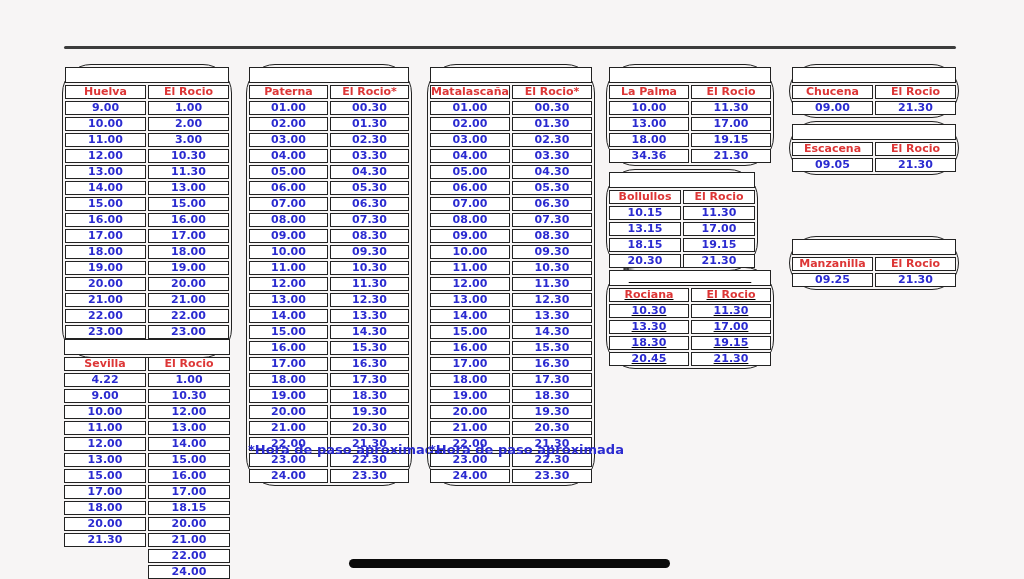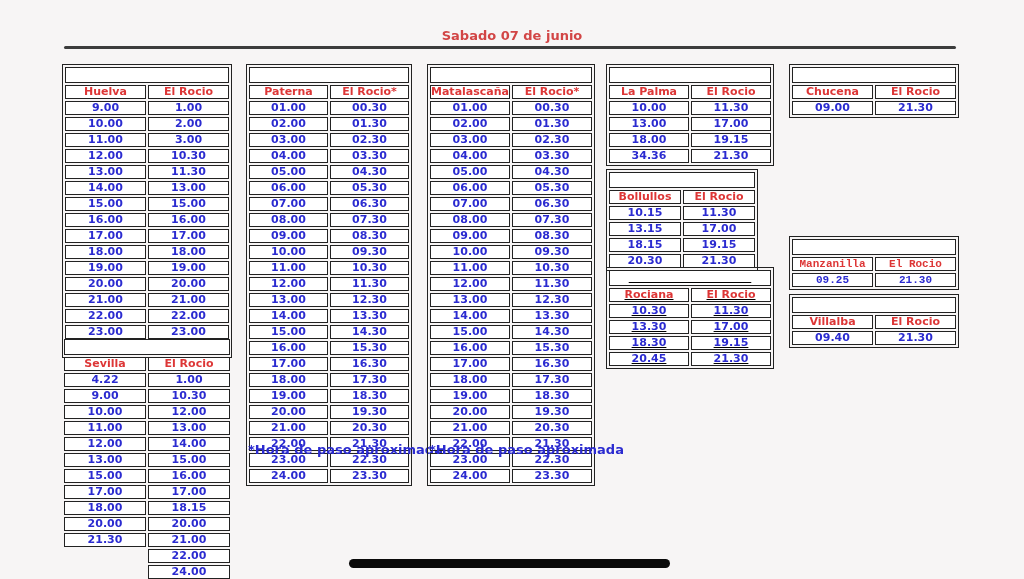--- a/index.html
+++ b/index.html
@@ -16,20 +16,21 @@
     color:var(--title-text);
   }
   .divider {
     position:absolute; left:64px; top:46px; width:892px; height:3px;
     background:var(--divider); border-radius:2px;
   }
   .ttable {
     position:absolute;
     border-collapse:separate; border-spacing:2px;
     table-layout:fixed;
+    border-radius:29px;
   }
   .outlined { border:1px solid var(--border); }
   .ttable th, .ttable td {
     border:1px solid var(--border);
     background:#ffffff;
     text-align:center; font-weight:bold; padding:0;
     overflow:hidden; white-space:nowrap;
   }
   .tt-title {
     background:var(--header-bg); color:var(--header-text);
@@ -50,31 +51,30 @@
   #t-huelva       { left:62px;  top:64px;  width:170px; }
   #t-sevilla      { left:62px;  top:337px; width:170px; }
   #t-almonte      { left:246px; top:64px;  width:166px; }
   #t-matalascanas { left:427px; top:64px;  width:168px; }
   #t-lapalma      { left:606px; top:64px;  width:168px; }
   #t-bollullos    { left:606px; top:169px; width:152px; }
   #t-rociana      { left:606px; top:267px; width:168px;text-decoration:underline; }
   #t-chucena      { left:789px; top:64px;  width:170px; }
   #t-escacena     { left:789px; top:121px; width:170px; }
   #t-paterna      { left:789px; top:179px; width:170px; }
-  #t-manzanilla   { left:789px; top:236px; width:170px;font-family:Liberation Mono, monospace; }
+  #t-manzanilla   { left:789px; top:236px; width:170px; }
   #t-villalba     { left:789px; top:294px; width:170px; }
   #fn-almonte      { left:248px; top:442px; }
   #fn-matalascanas { left:429px; top:442px; }
 </style>
 </head>
 <body>
 
 <div id="screen">
 
-  <div class="page-title">Sabado 07 de junio</div>
   <div class="divider"></div>
 
   <table class="ttable outlined" id="t-huelva">
     <thead>
       <tr>
         <th colspan="2" class="tt-title">HUELVA-EL ROCIO</th>
       </tr>
       <tr>
         <th class="tt-col">Huelva</th>
         <th class="tt-col">El Rocio</th>
@@ -537,53 +537,53 @@
       </tr>
     </thead>
     <tbody>
         <tr>
           <td class="time">09.00</td>
           <td class="time">21.30</td>
         </tr>
       </tbody>
   </table>
 
+  <table class="ttable outlined" id="t-escacena">
+    <thead>
+      <tr>
+        <th colspan="2" class="tt-title">ESCACENA EL ROCIO</th>
+      </tr>
+      <tr>
+        <th class="tt-col">Escacena</th>
+        <th class="tt-col">El Rocio</th>
+      </tr>
+    </thead>
+    <tbody>
+        <tr>
+          <td class="time">09.05</td>
+          <td class="time">21.30</td>
+        </tr>
+      </tbody>
+  </table>
 
 
   <table class="ttable outlined" id="t-manzanilla">
     <thead>
       <tr>
         <th colspan="2" class="tt-title">MANZANILLA EL ROCIO</th>
       </tr>
       <tr>
         <th class="tt-col">Manzanilla</th>
         <th class="tt-col">El Rocio</th>
       </tr>
     </thead>
     <tbody>
         <tr>
           <td class="time">09.25</td>
           <td class="time">21.30</td>
         </tr>
       </tbody>
   </table>
 
-  <table class="ttable outlined" id="t-villalba">
-    <thead>
-      <tr>
-        <th colspan="2" class="tt-title">VILLALBA EL ROCIO</th>
-      </tr>
-      <tr>
-        <th class="tt-col">Villalba</th>
-        <th class="tt-col">El Rocio</th>
-      </tr>
-    </thead>
-    <tbody>
-        <tr>
-          <td class="time">09.40</td>
-          <td class="time">21.30</td>
-        </tr>
-      </tbody>
-  </table>
 
   <div class="home-bar"></div>
 
 </div>
 
 </body></html>

